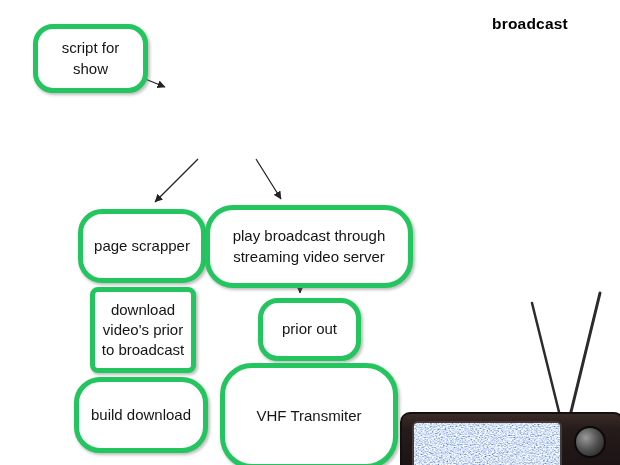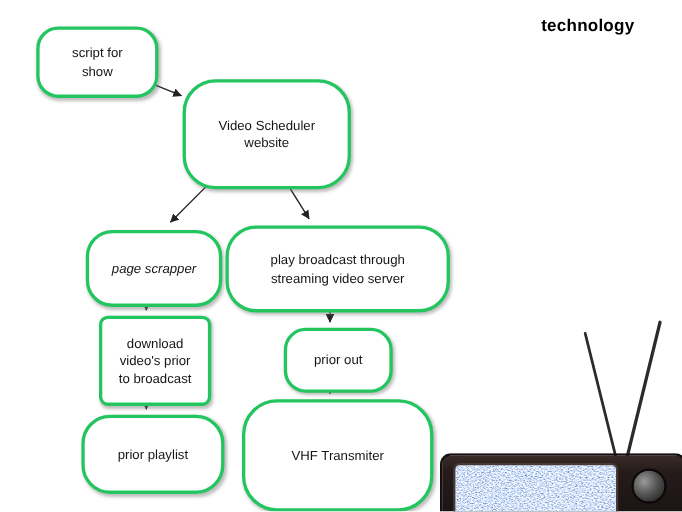--- a/index.html
+++ b/index.html
@@ -19,31 +19,31 @@
     color:#000000;
   }
   .edges {
     position:absolute; left:0; top:0;
     pointer-events:none;
   }
   .edges line { stroke:#222222; stroke-width:1.2; }
   .node {
     position:absolute;
     background:#ffffff;
-    border:3px solid #22c55e;
+    border:5px solid #22c55e;
     box-shadow:1.5px 2px 3px rgba(110,110,110,0.45);
     display:flex; align-items:center; justify-content:center;
     text-align:center;
-    font-size:12px; line-height:1.35; color:#151515;
+    font-size:15px; line-height:1.35; color:#151515;
     white-space:pre-line;
     padding:4px;
   }
   .node-script    { left:33px;  top:24px;  width:97px;  height:51px; border-radius:20px; }
   .node-scheduler { left:166px; top:72px;  width:139px; height:86px; border-radius:30px; }
-  .node-scrapper  { left:78px;  top:209px; width:110px; height:56px; border-radius:24px;font-style:italic; }
+  .node-scrapper  { left:78px;  top:209px; width:110px; height:56px; border-radius:24px; }
   .node-play      { left:205px; top:205px; width:190px; height:65px; border-radius:28px; }
   .node-download  { left:90px;  top:287px; width:88px;  height:68px; border-radius:8px; }
   .node-videoout  { left:258px; top:298px; width:85px;  height:45px; border-radius:20px; }
   .node-build     { left:74px;  top:377px; width:116px; height:58px; border-radius:26px; }
   .node-vhf       { left:220px; top:363px; width:160px; height:88px; border-radius:32px; }
 
   
   .tv { position:absolute; left:398px; top:288px; width:222px; height:177px; }
   .tv-antennas { position:absolute; left:0; top:0; width:222px; height:177px; }
   .tv-antennas line { stroke:#2b2b2b; stroke-linecap:round; }
@@ -67,49 +67,47 @@
     width:28px; height:28px; border-radius:50%;
     background:radial-gradient(circle at 35% 35%, #9a9a9a 0%, #555555 45%, #1a1414 100%);
     border:2px solid #0d0909;
   }
 </style>
 </head>
 <body>
 
 <div class="stage">
 
-  <div class="slide-title">technology</div>
+  <div class="slide-title">broadcast</div>
 
   <svg class="edges" width="620" height="465" aria-hidden="true">
     <defs>
       <marker id="ah" markerWidth="10" markerHeight="9" refX="7.5" refY="4" orient="auto" markerUnits="userSpaceOnUse">
         <path d="M0,0 L8,4 L0,8 z" fill="#222222"></path>
       </marker>
     </defs>
     <line x1="113" y1="66" x2="165" y2="87" marker-end="url(#ah)"></line>
     <line x1="198" y1="159" x2="155" y2="202" marker-end="url(#ah)"></line>
     <line x1="256" y1="159" x2="281" y2="199" marker-end="url(#ah)"></line>
     <line x1="133" y1="266" x2="133" y2="282" marker-end="url(#ah)"></line>
     <line x1="133" y1="356" x2="133" y2="372" marker-end="url(#ah)"></line>
     <line x1="300" y1="271" x2="300" y2="293" marker-end="url(#ah)"></line>
     <line x1="300" y1="344" x2="300" y2="358" marker-end="url(#ah)"></line>
   </svg>
 
   <div class="node node-script">script for
 show</div>
-  <div class="node node-scheduler">Video Scheduler
-website</div>
   <div class="node node-scrapper">page scrapper</div>
   <div class="node node-play">play broadcast through
 streaming video server</div>
   <div class="node node-download">download
 video's prior
 to broadcast</div>
   <div class="node node-videoout">prior out</div>
-  <div class="node node-build">prior playlist</div>
+  <div class="node node-build">build download</div>
   <div class="node node-vhf">VHF Transmiter</div>
 
   <div class="tv">
     <svg class="tv-antennas" viewBox="0 0 222 177" aria-hidden="true">
       <line x1="162" y1="128" x2="134" y2="15" stroke-width="2.5"></line>
       <line x1="172" y1="128" x2="202" y2="5" stroke-width="3"></line>
     </svg>
     <div class="tv-body">
       <div class="tv-screen">
         <svg width="146" height="46" preserveAspectRatio="none" aria-hidden="true">

